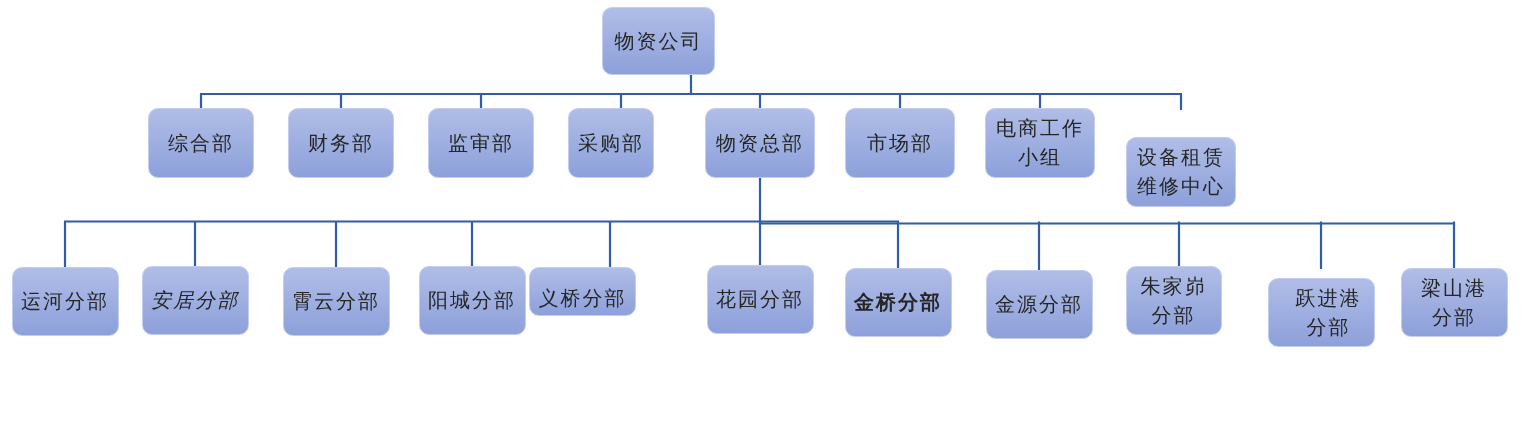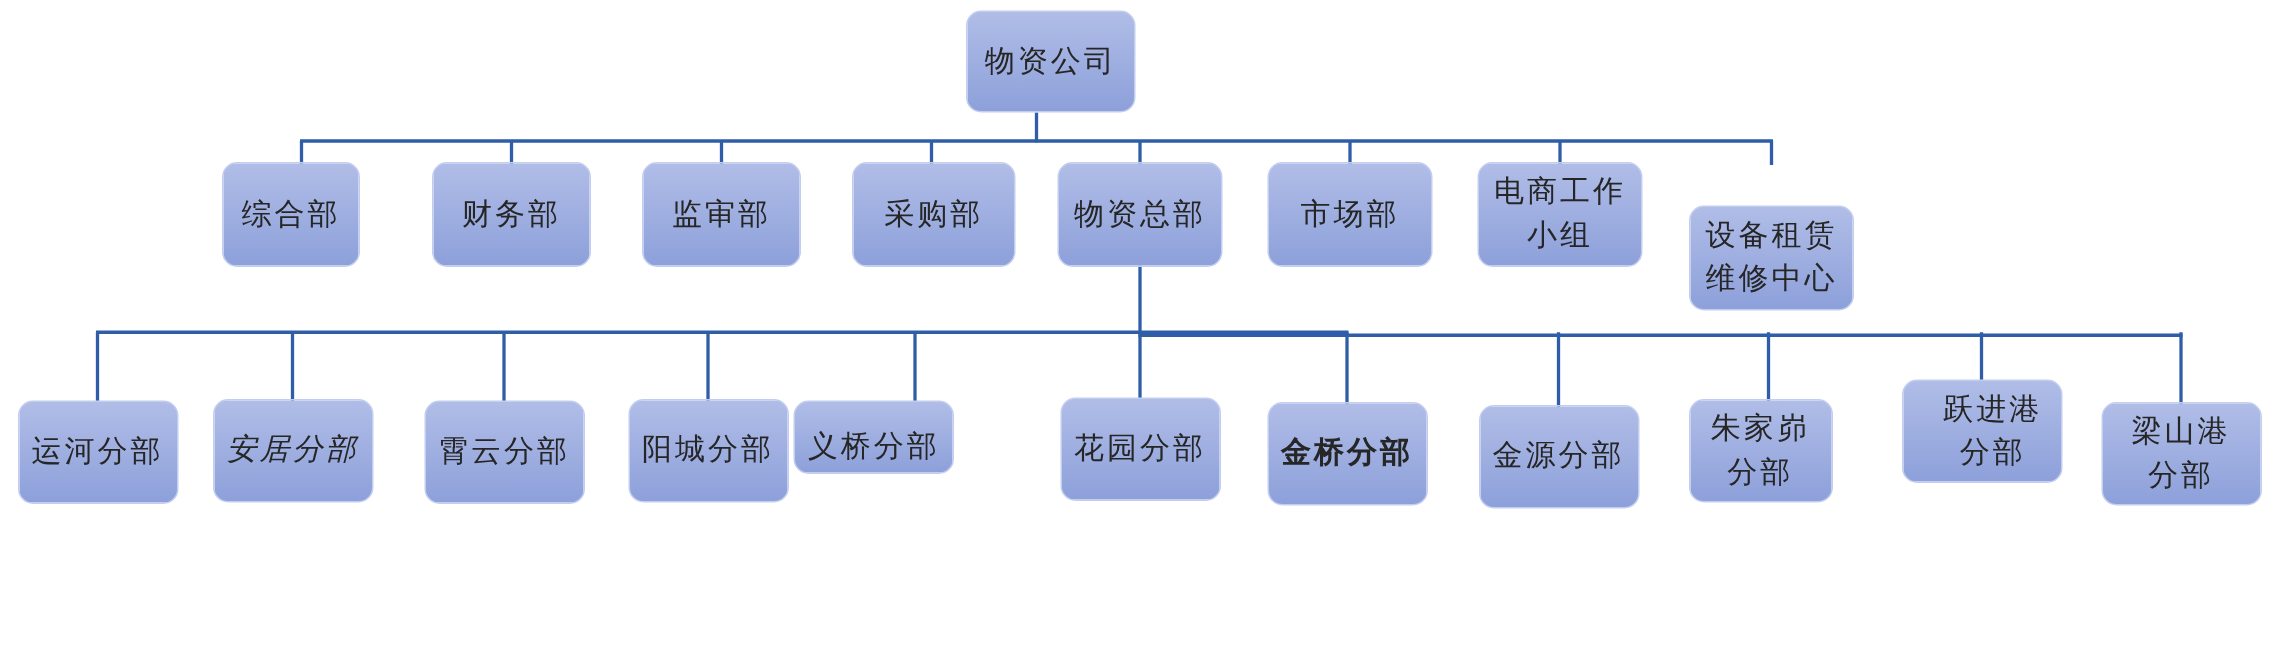--- a/index.html
+++ b/index.html
@@ -66,39 +66,39 @@
       <line x1="472" y1="221.5" x2="472" y2="268" stroke="#2f5da8" stroke-width="2.2"></line>
       <line x1="610" y1="221.5" x2="610" y2="269" stroke="#2f5da8" stroke-width="2.2"></line>
       <line x1="760" y1="221.5" x2="760" y2="267" stroke="#2f5da8" stroke-width="2.2"></line>
       <line x1="898" y1="221.5" x2="898" y2="270" stroke="#2f5da8" stroke-width="2.2"></line>
       <line x1="1039" y1="221.5" x2="1039" y2="272" stroke="#2f5da8" stroke-width="2.2"></line>
       <line x1="1179" y1="221.5" x2="1179" y2="268" stroke="#2f5da8" stroke-width="2.2"></line>
       <line x1="1321" y1="221.5" x2="1321" y2="269" stroke="#2f5da8" stroke-width="2.2"></line>
       <line x1="1454" y1="221.5" x2="1454" y2="270" stroke="#2f5da8" stroke-width="2.2"></line>
     </svg>
   <div id="nodes-layer">
-      <div class="org-node" style="left: 644px; top: 7px; width: 113px; height: 68px;"><span>物资公司</span></div>
-      <div class="org-node" style="left: 148px; top: 108px; width: 92px; height: 70px;"><span>综合部</span></div>
+      <div class="org-node" style="left: 602px; top: 7px; width: 113px; height: 68px;"><span>物资公司</span></div>
+      <div class="org-node" style="left: 148px; top: 108px; width: 106px; height: 70px;"><span>综合部</span></div>
       <div class="org-node" style="left: 288px; top: 108px; width: 106px; height: 70px;"><span>财务部</span></div>
       <div class="org-node" style="left: 428px; top: 108px; width: 106px; height: 70px;"><span>监审部</span></div>
-      <div class="org-node" style="left: 568px; top: 108px; width: 109px; height: 70px;"><span>采购部</span></div>
+      <div class="org-node" style="left: 568px; top: 108px; width: 86px; height: 70px;"><span>采购部</span></div>
       <div class="org-node" style="left: 705px; top: 108px; width: 110px; height: 70px;"><span>物资总部</span></div>
       <div class="org-node" style="left: 845px; top: 108px; width: 110px; height: 70px;"><span>市场部</span></div>
       <div class="org-node" style="left: 985px; top: 108px; width: 110px; height: 70px;"><span>电商工作
 小组</span></div>
       <div class="org-node" style="left: 1126px; top: 108px; width: 110px; height: 70px; margin-top: 29px;"><span>设备租赁
 维修中心</span></div>
       <div class="org-node" style="left: 11.5px; top: 267px; width: 107px; height: 69px;"><span>运河分部</span></div>
       <div class="org-node" style="left: 141.5px; top: 266px; width: 107px; height: 69px; font-style: italic;"><span>安居分部</span></div>
       <div class="org-node" style="left: 282.5px; top: 267px; width: 107px; height: 69px;"><span>霄云分部</span></div>
       <div class="org-node" style="left: 418.5px; top: 266px; width: 107px; height: 69px;"><span>阳城分部</span></div>
       <div class="org-node" style="left: 529px; top: 267px; width: 107px; height: 49px; align-items: flex-end;"><span>义桥分部</span></div>
       <div class="org-node" style="left: 706.5px; top: 265px; width: 107px; height: 69px;"><span>花园分部</span></div>
       <div class="org-node" style="left: 844.5px; top: 268px; width: 107px; height: 69px; font-weight: bold;"><span>金桥分部</span></div>
       <div class="org-node" style="left: 985.5px; top: 270px; width: 107px; height: 69px;"><span>金源分部</span></div>
       <div class="org-node" style="left: 1125.5px; top: 266px; width: 96px; height: 69px;"><span>朱家峁
 分部</span></div>
-      <div class="org-node" style="left: 1267.5px; top: 253px; width: 107px; height: 69px; padding-left: 19px;"><span>跃进港
+      <div class="org-node" style="left: 1267.5px; top: 278px; width: 107px; height: 69px; padding-left: 19px;"><span>跃进港
 分部</span></div>
       <div class="org-node" style="left: 1400.5px; top: 268px; width: 107px; height: 69px;"><span>梁山港
 分部</span></div>
     </div>
 </div>
 
 </body></html>

